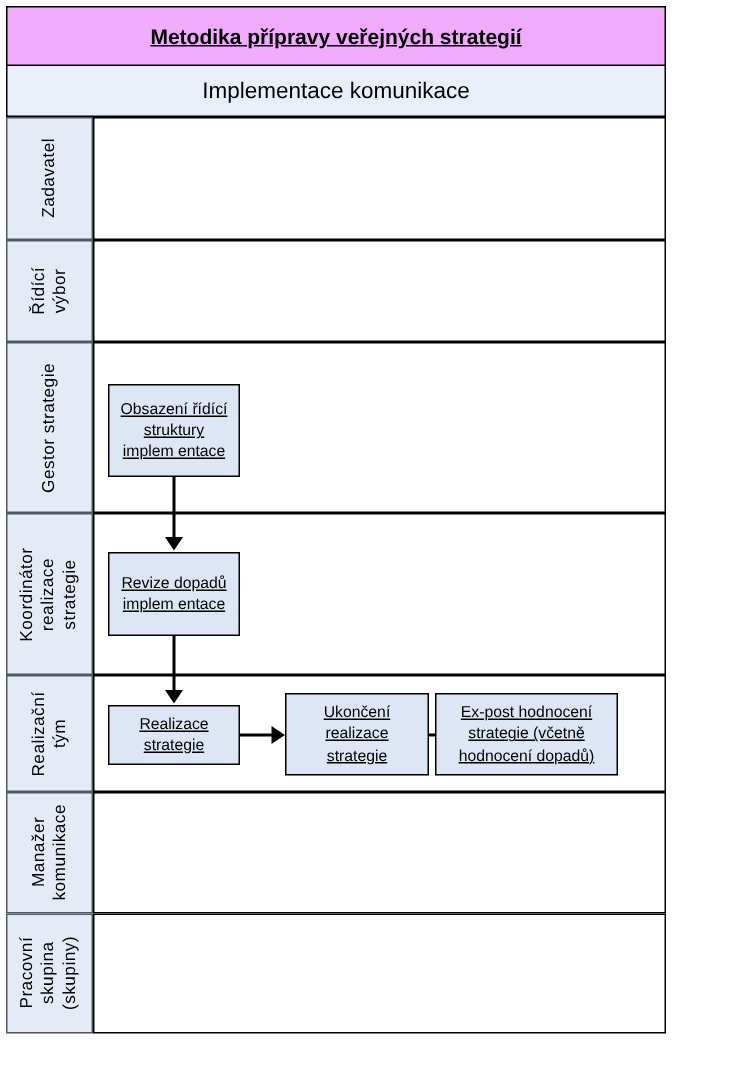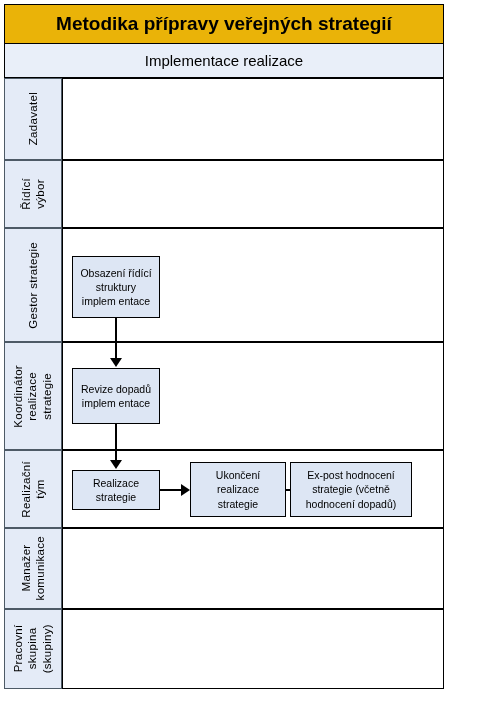--- a/index.html
+++ b/index.html
@@ -8,23 +8,23 @@
     width:488px;height:727px;
     font-family:"Liberation Sans","DejaVu Sans",sans-serif;
     color:#000;
     -webkit-font-smoothing:none;
   }
   #diagram{position:absolute;left:0;top:0;width:488px;height:727px;overflow:hidden;}
 
   
   .title-bar{
     position:absolute;left:4px;top:4px;width:440px;height:40px;
-    background:#eab308;border:1px solid #000;box-sizing:border-box;
+    background:#f0abfc;border:1px solid #000;box-sizing:border-box;
     display:flex;align-items:center;justify-content:center;
-    font-size:19px;font-weight:bold;letter-spacing:0px;
+    font-size:14px;font-weight:bold;letter-spacing:0px;text-decoration:underline;
   }
   .subtitle-bar{
     position:absolute;left:4px;top:44px;width:440px;height:34px;
     background:#e9eff9;border:1px solid #000;border-top:none;box-sizing:border-box;
     display:flex;align-items:center;justify-content:center;
     font-size:15px;
   }
 
   
   .lane{position:absolute;left:4px;box-sizing:border-box;}
@@ -48,20 +48,21 @@
   }
 
   
   .pbox{
     position:absolute;box-sizing:border-box;
     background:#dde6f4;border:1px solid #000;
     display:flex;align-items:center;justify-content:center;
     text-align:center;font-size:10.5px;line-height:1.35;
     white-space:pre-line;padding:2px;
     z-index:4;
+    text-decoration:underline;
   }
 
   
   .conn-v{position:absolute;width:2px;background:#000;z-index:3;}
   .conn-h{position:absolute;height:2px;background:#000;z-index:3;}
   .arrow-down{
     position:absolute;width:0;height:0;z-index:3;
     border-left:6px solid transparent;border-right:6px solid transparent;
     border-top:9px solid #000;
   }
@@ -70,21 +71,21 @@
     border-top:6px solid transparent;border-bottom:6px solid transparent;
     border-left:9px solid #000;
   }
 </style>
 </head>
 <body>
 
 <div id="diagram">
 
   <div class="title-bar">Metodika přípravy veřejných strategií</div>
-  <div class="subtitle-bar">Implementace realizace</div>
+  <div class="subtitle-bar">Implementace komunikace</div>
 
   <div class="lane" style="top:78px;height:82px;width:440px;">
     <div class="lane-label">
       <span>Zadavatel</span>
     </div>
     <div class="lane-body"></div>
   </div>
 
   <div class="lane" style="top:160px;height:68px;width:440px;">
     <div class="lane-label">

